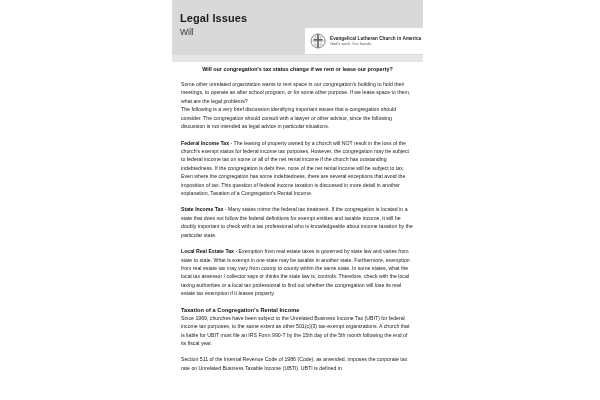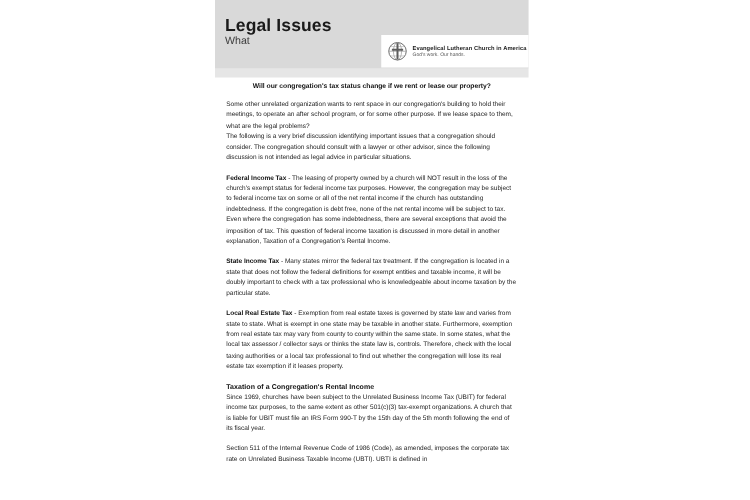--- a/index.html
+++ b/index.html
@@ -41,21 +41,21 @@
     left: 0;
     top: 55px;
     width: 251px;
     height: 7px;
     background: #e6e6e6;
   }
   .masthead-title {
     position: absolute;
     left: 8px;
     top: 12px;
-    font-size: 14px;
+    font-size: 11px;
     font-weight: bold;
     color: #1a1a1a;
     letter-spacing: 0.1px;
   }
   .masthead-subtitle {
     position: absolute;
     left: 8px;
     top: 27px;
     font-size: 8.5px;
     font-weight: normal;
@@ -148,21 +148,21 @@
   }
 </style>
 </head>
 <body>
 
 <div id="viewport">
   <div id="page">
 
     <div class="masthead">
       <div class="masthead-title">Legal Issues</div>
-      <div class="masthead-subtitle">What</div>
+      <div class="masthead-subtitle">Will</div>
 
       <div class="logo-box">
         <svg class="logo-mark" viewBox="0 0 32 32">
           <circle cx="16" cy="16" r="14" fill="none" stroke="#6e6e6e" stroke-width="1.6"></circle>
           <ellipse cx="16" cy="16" rx="6.5" ry="14" fill="none" stroke="#8a8a8a" stroke-width="1"></ellipse>
           <line x1="2" y1="16" x2="30" y2="16" stroke="#8a8a8a" stroke-width="1"></line>
           <line x1="4.5" y1="8.5" x2="27.5" y2="8.5" stroke="#9a9a9a" stroke-width="0.8"></line>
           <line x1="4.5" y1="23.5" x2="27.5" y2="23.5" stroke="#9a9a9a" stroke-width="0.8"></line>
           <rect x="14.4" y="3" width="3.2" height="26" fill="#5d5d5d"></rect>
           <rect x="7" y="12" width="18" height="3.2" fill="#5d5d5d"></rect>

